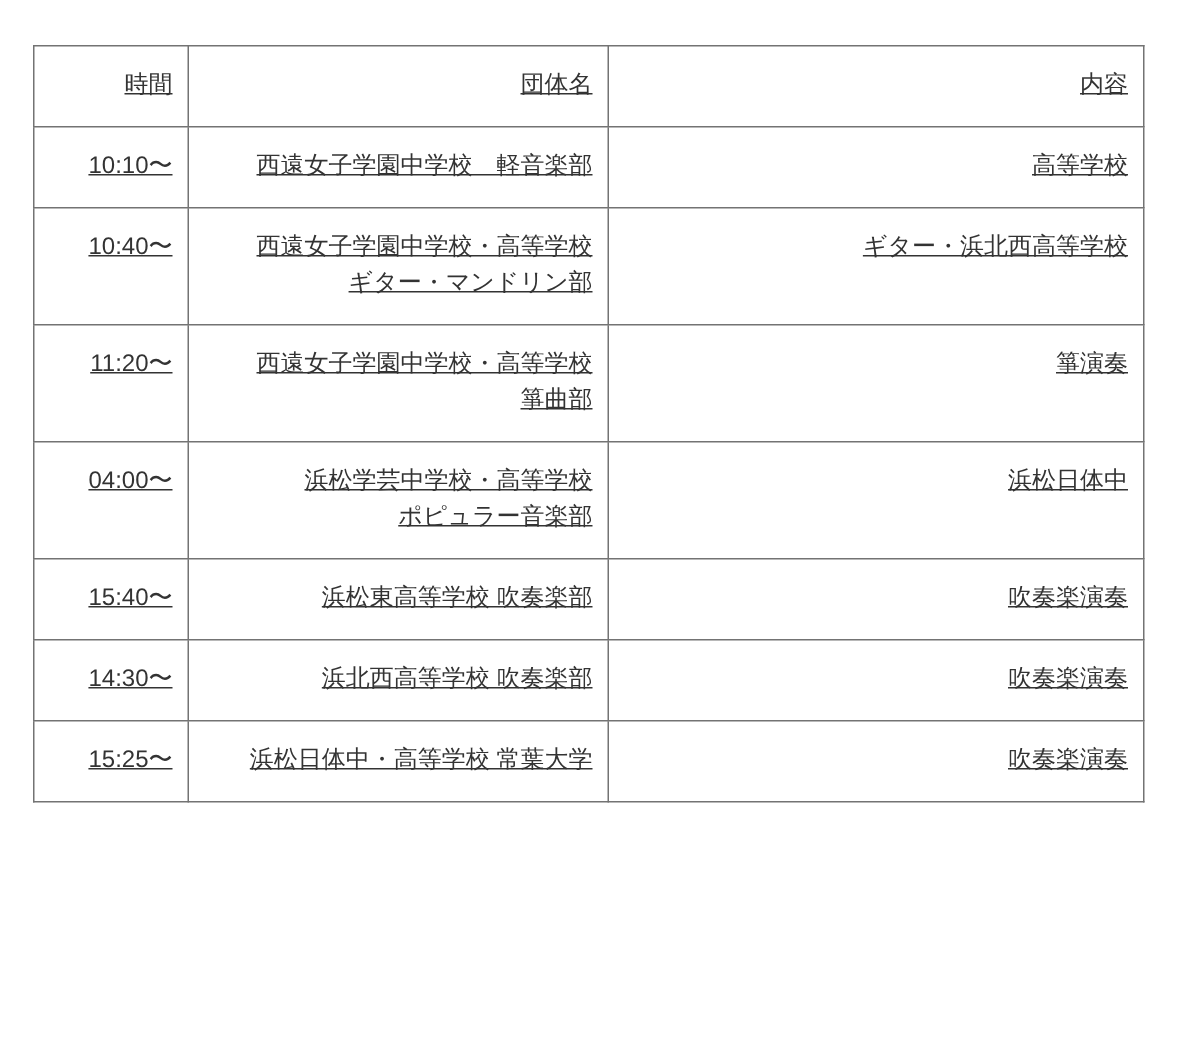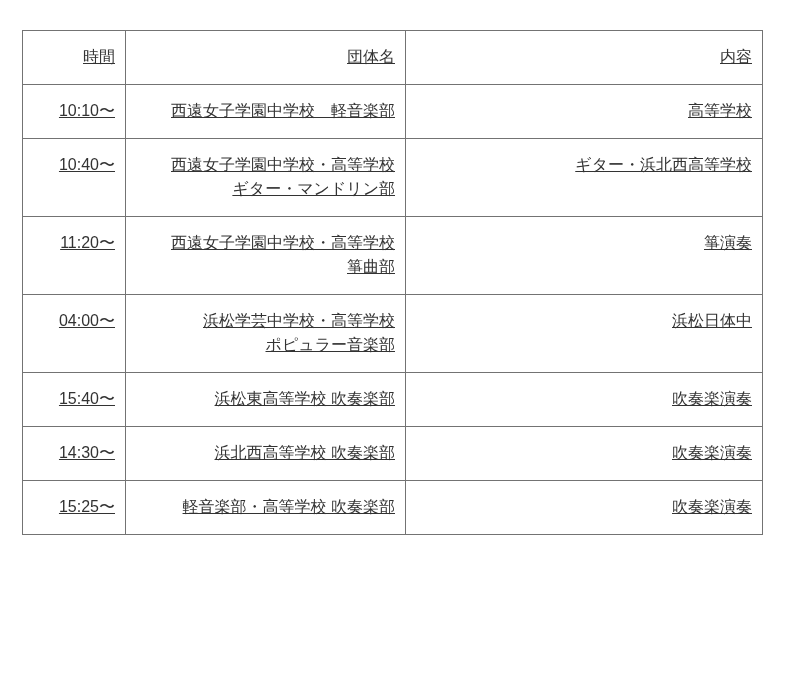--- a/index.html
+++ b/index.html
@@ -89,18 +89,18 @@
         <td>浜松東高等学校 吹奏楽部</td>
         <td>吹奏楽演奏</td>
       </tr>
       <tr class="h-1">
         <td>14:30〜</td>
         <td>浜北西高等学校 吹奏楽部</td>
         <td>吹奏楽演奏</td>
       </tr>
       <tr class="h-1">
         <td>15:25〜</td>
-        <td>軽音楽部・高等学校 吹奏楽部</td>
+        <td>浜松日体中・高等学校 常葉大学</td>
         <td>吹奏楽演奏</td>
       </tr>
     </tbody>
   </table>
 </div>
 
 </body></html>

